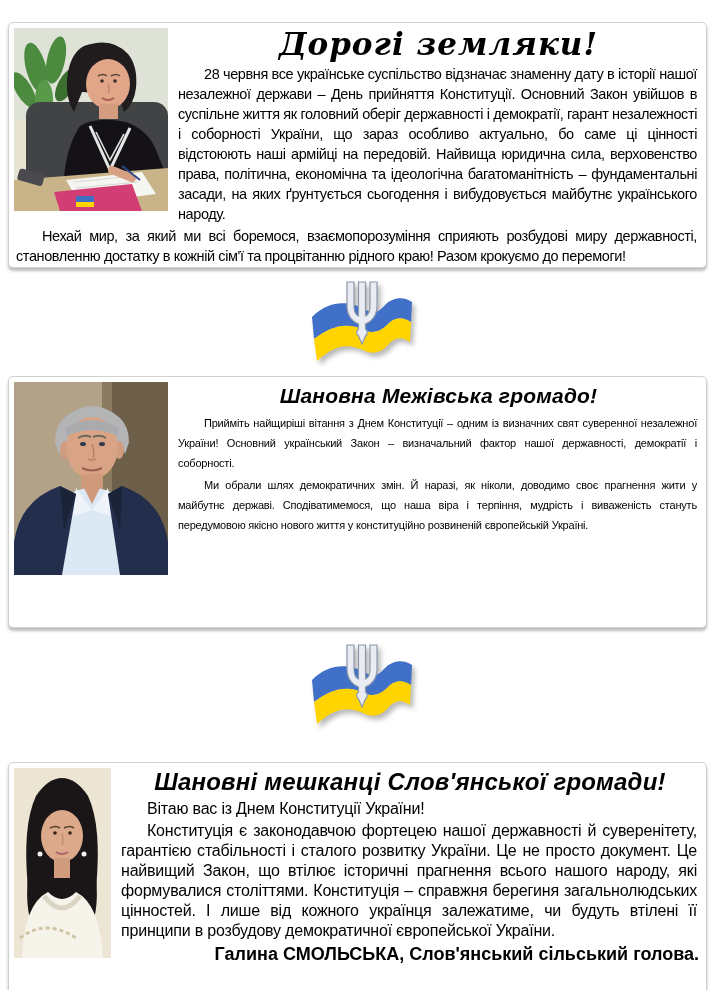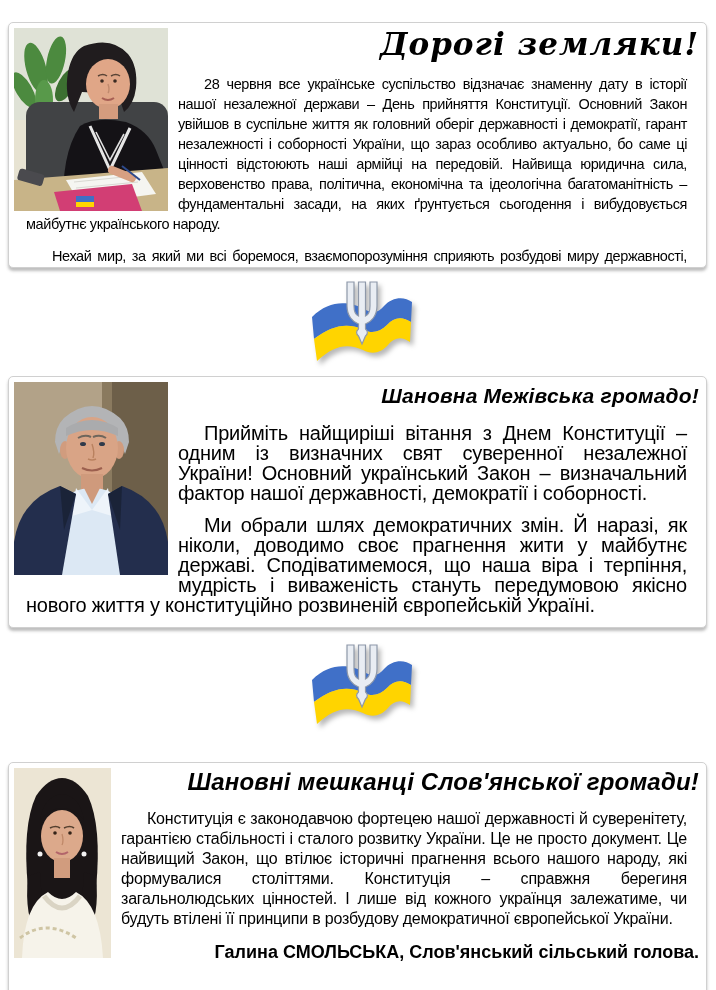--- a/index.html
+++ b/index.html
@@ -10,29 +10,29 @@
         border:1px solid #d0d0d0;border-radius:5px;
         box-shadow:0 3px 3px rgba(110,110,110,.45);
         padding:3px 7px 0 5px;box-sizing:border-box;overflow:hidden;}
   #box1{top:22px;height:246px;}
   #box2{top:376px;height:252px;}
   #box3{top:762px;height:247px;}
 
   .photo{float:left;margin:2px 10px 2px 0;}
   .photo svg{display:block;}
 
-  .title{text-align:right;margin:0 0 2px 0;}
+  .title{text-align:center;margin:0 0 2px 0;}
   .title-script{font-family:"DejaVu Serif",serif;font-style:italic;font-weight:600;
         font-size:31px;line-height:36px;letter-spacing:1px;}
   .title-bold{font-style:italic;font-weight:bold;font-size:21px;line-height:31px;letter-spacing:.2px;}
   #box3 .title-bold{font-size:24px;}
 
-  .body{margin:12px;text-align:justify;text-indent:26px;}
+  .body{margin:2px;text-align:justify;text-indent:26px;}
   #box1 .body{font-size:14.5px;line-height:20px;letter-spacing:-.4px;}
-  #box2 .body{font-size:20px;line-height:20px;letter-spacing:-.2px;}
+  #box2 .body{font-size:11px;line-height:20px;letter-spacing:-.2px;}
   #box3 .body{font-size:16px;line-height:20px;letter-spacing:-.2px;}
 
   .signature{font-weight:bold;margin:1px 0 0 0;font-size:18px;line-height:23px;}
   #box1 .signature{text-align:center;}
   #box2 .signature,#box3 .signature{text-align:right;}
 
   .flag{position:absolute;filter:drop-shadow(3px 4px 2.5px rgba(0,0,0,.28));}
   #flag1{left:306px;top:279px;}
   #flag2{left:306px;top:642px;}
 
@@ -151,17 +151,18 @@
         <path d="M42 84 q6 4 12 0" stroke="#b2656a" stroke-width="2" fill="none"></path>
         <circle cx="26" cy="86" r="2.5" fill="#f2f2f2"></circle>
         <circle cx="70" cy="86" r="2.5" fill="#f2f2f2"></circle>
         <rect x="40" y="90" width="16" height="20" fill="#d19c7e"></rect>
         <path d="M8 190 Q10 136 34 124 Q48 138 62 124 Q86 136 89 190 Z" fill="#f6f3ea"></path>
         <path d="M30 128 Q48 152 66 128" stroke="#dad4c4" stroke-width="5" fill="none"></path>
         <path d="M6 170 Q32 150 62 170" stroke="#cfc5a4" stroke-width="3" fill="none" stroke-dasharray="4 3"></path>
       </svg>
     </div>
     <h2 class="title title-bold">Шановні мешканці Слов'янської громади!</h2>
+    <p class="body">Вітаю вас із Днем Конституції України!</p>
     <p class="body">Конституція є законодавчою фортецею нашої державності й суверенітету, гарантією стабільності і сталого розвитку України. Це не просто документ. Це найвищий Закон, що втілює історичні прагнення всього нашого народу, які формувалися століттями. Конституція – справжня берегиня загальнолюдських цінностей. І лише від кожного українця залежатиме, чи будуть втілені її принципи в розбудову демократичної європейської України.</p>
     <p class="signature">Галина СМОЛЬСЬКА, Слов'янський сільський голова.</p>
   </article>
 
 </div>
 
 </body></html>

